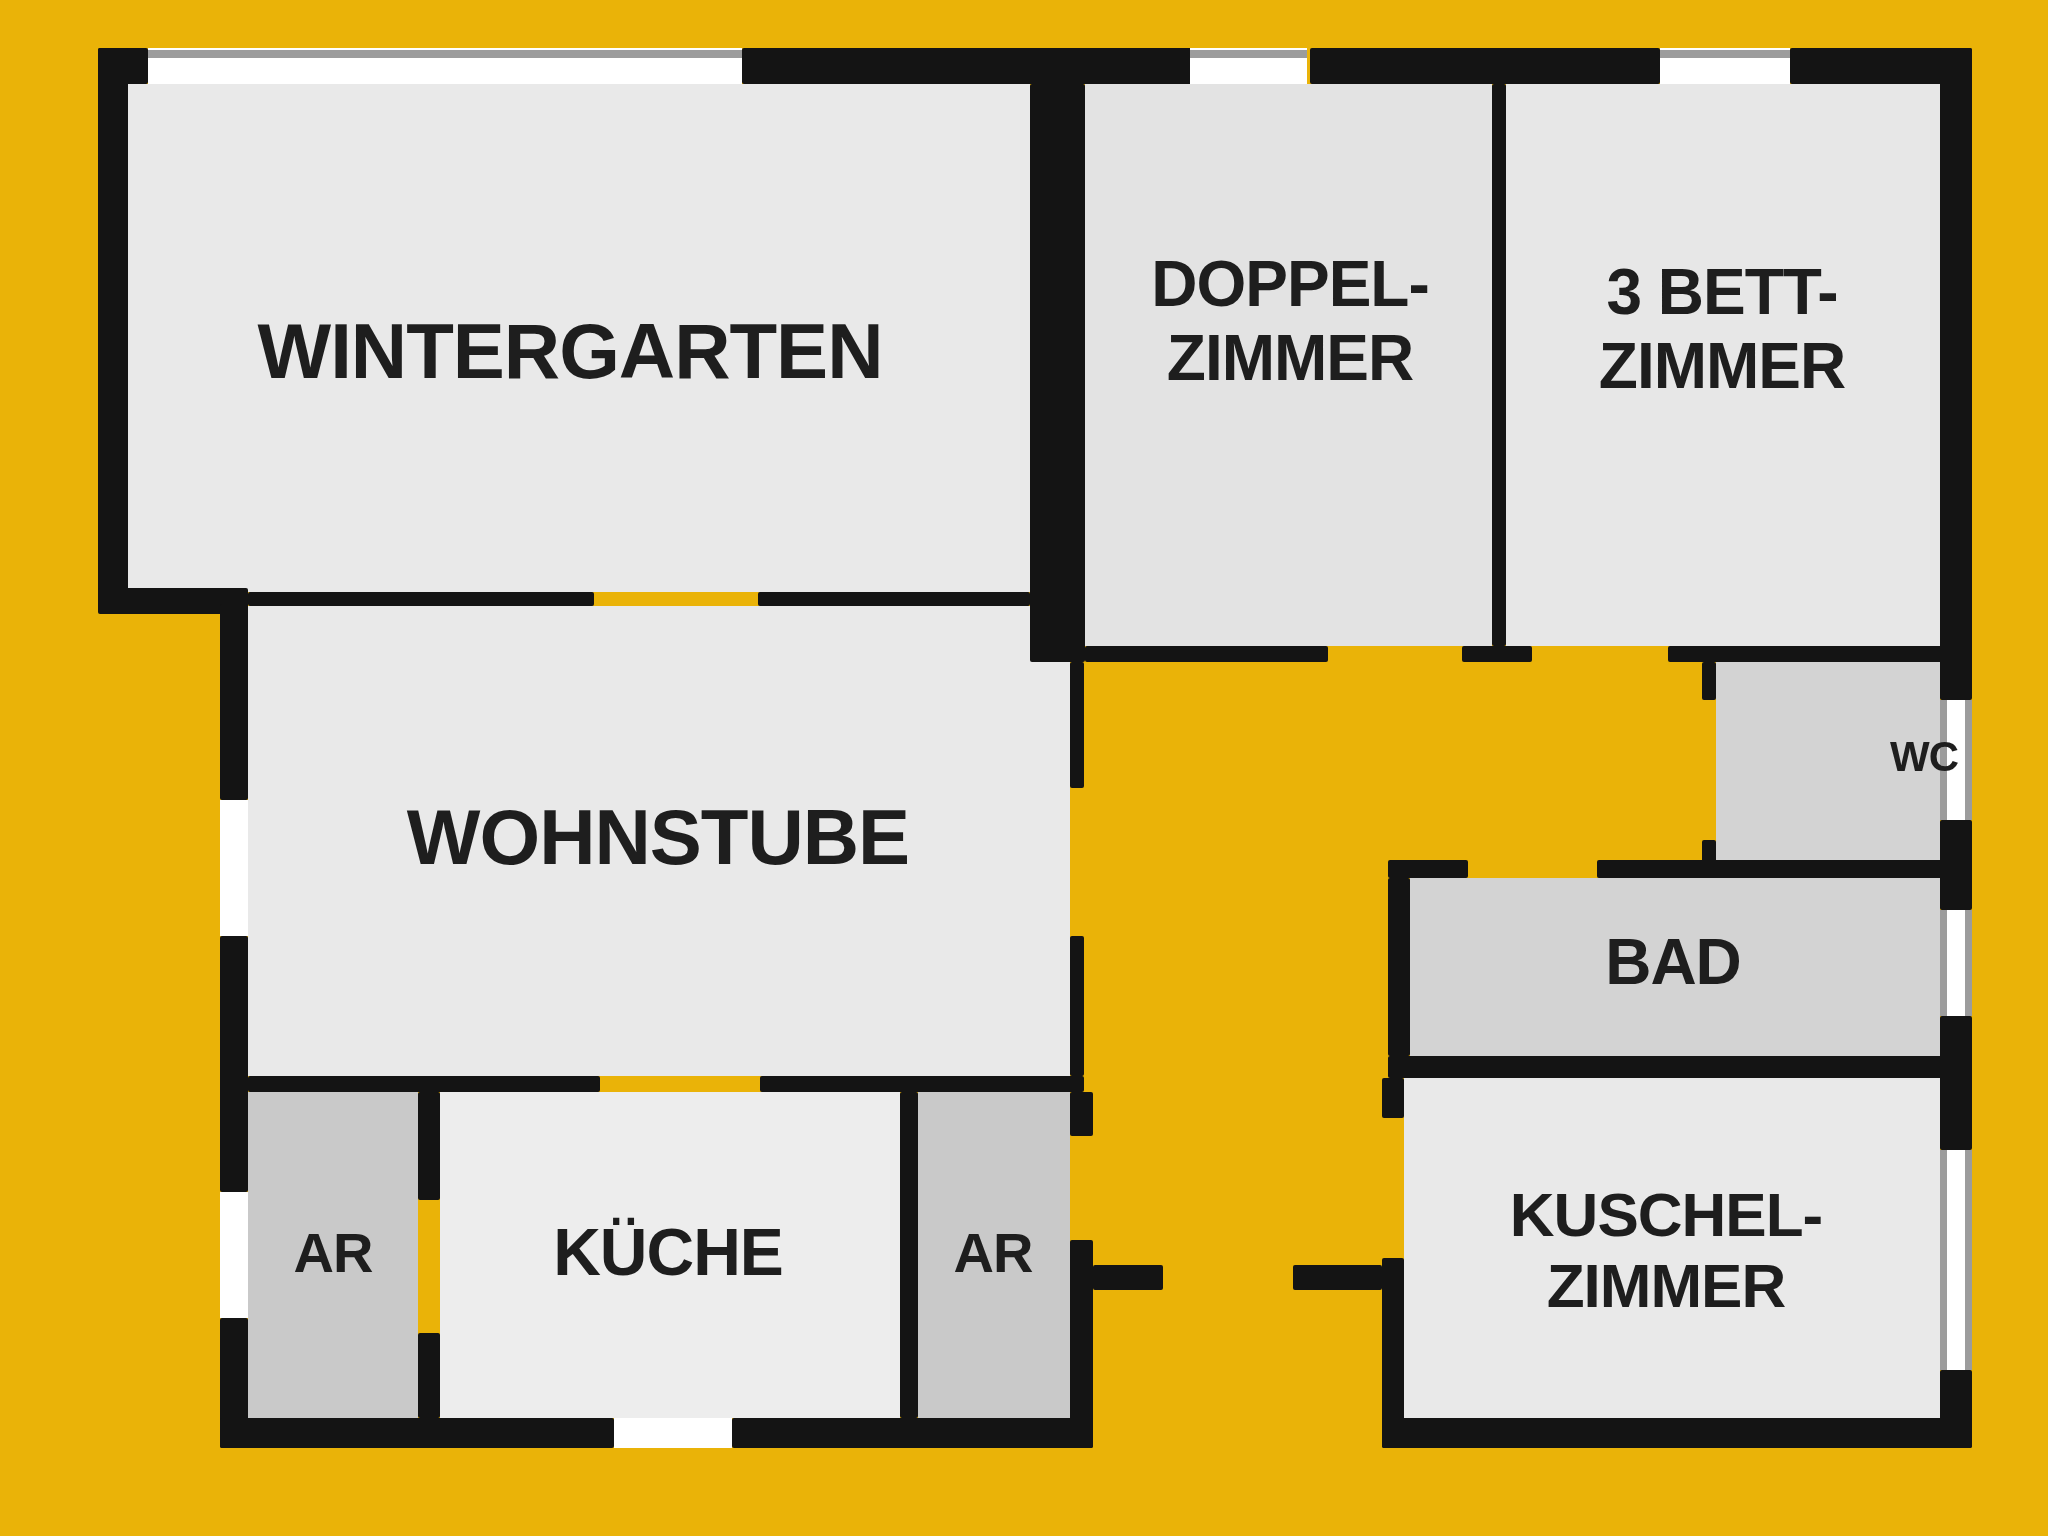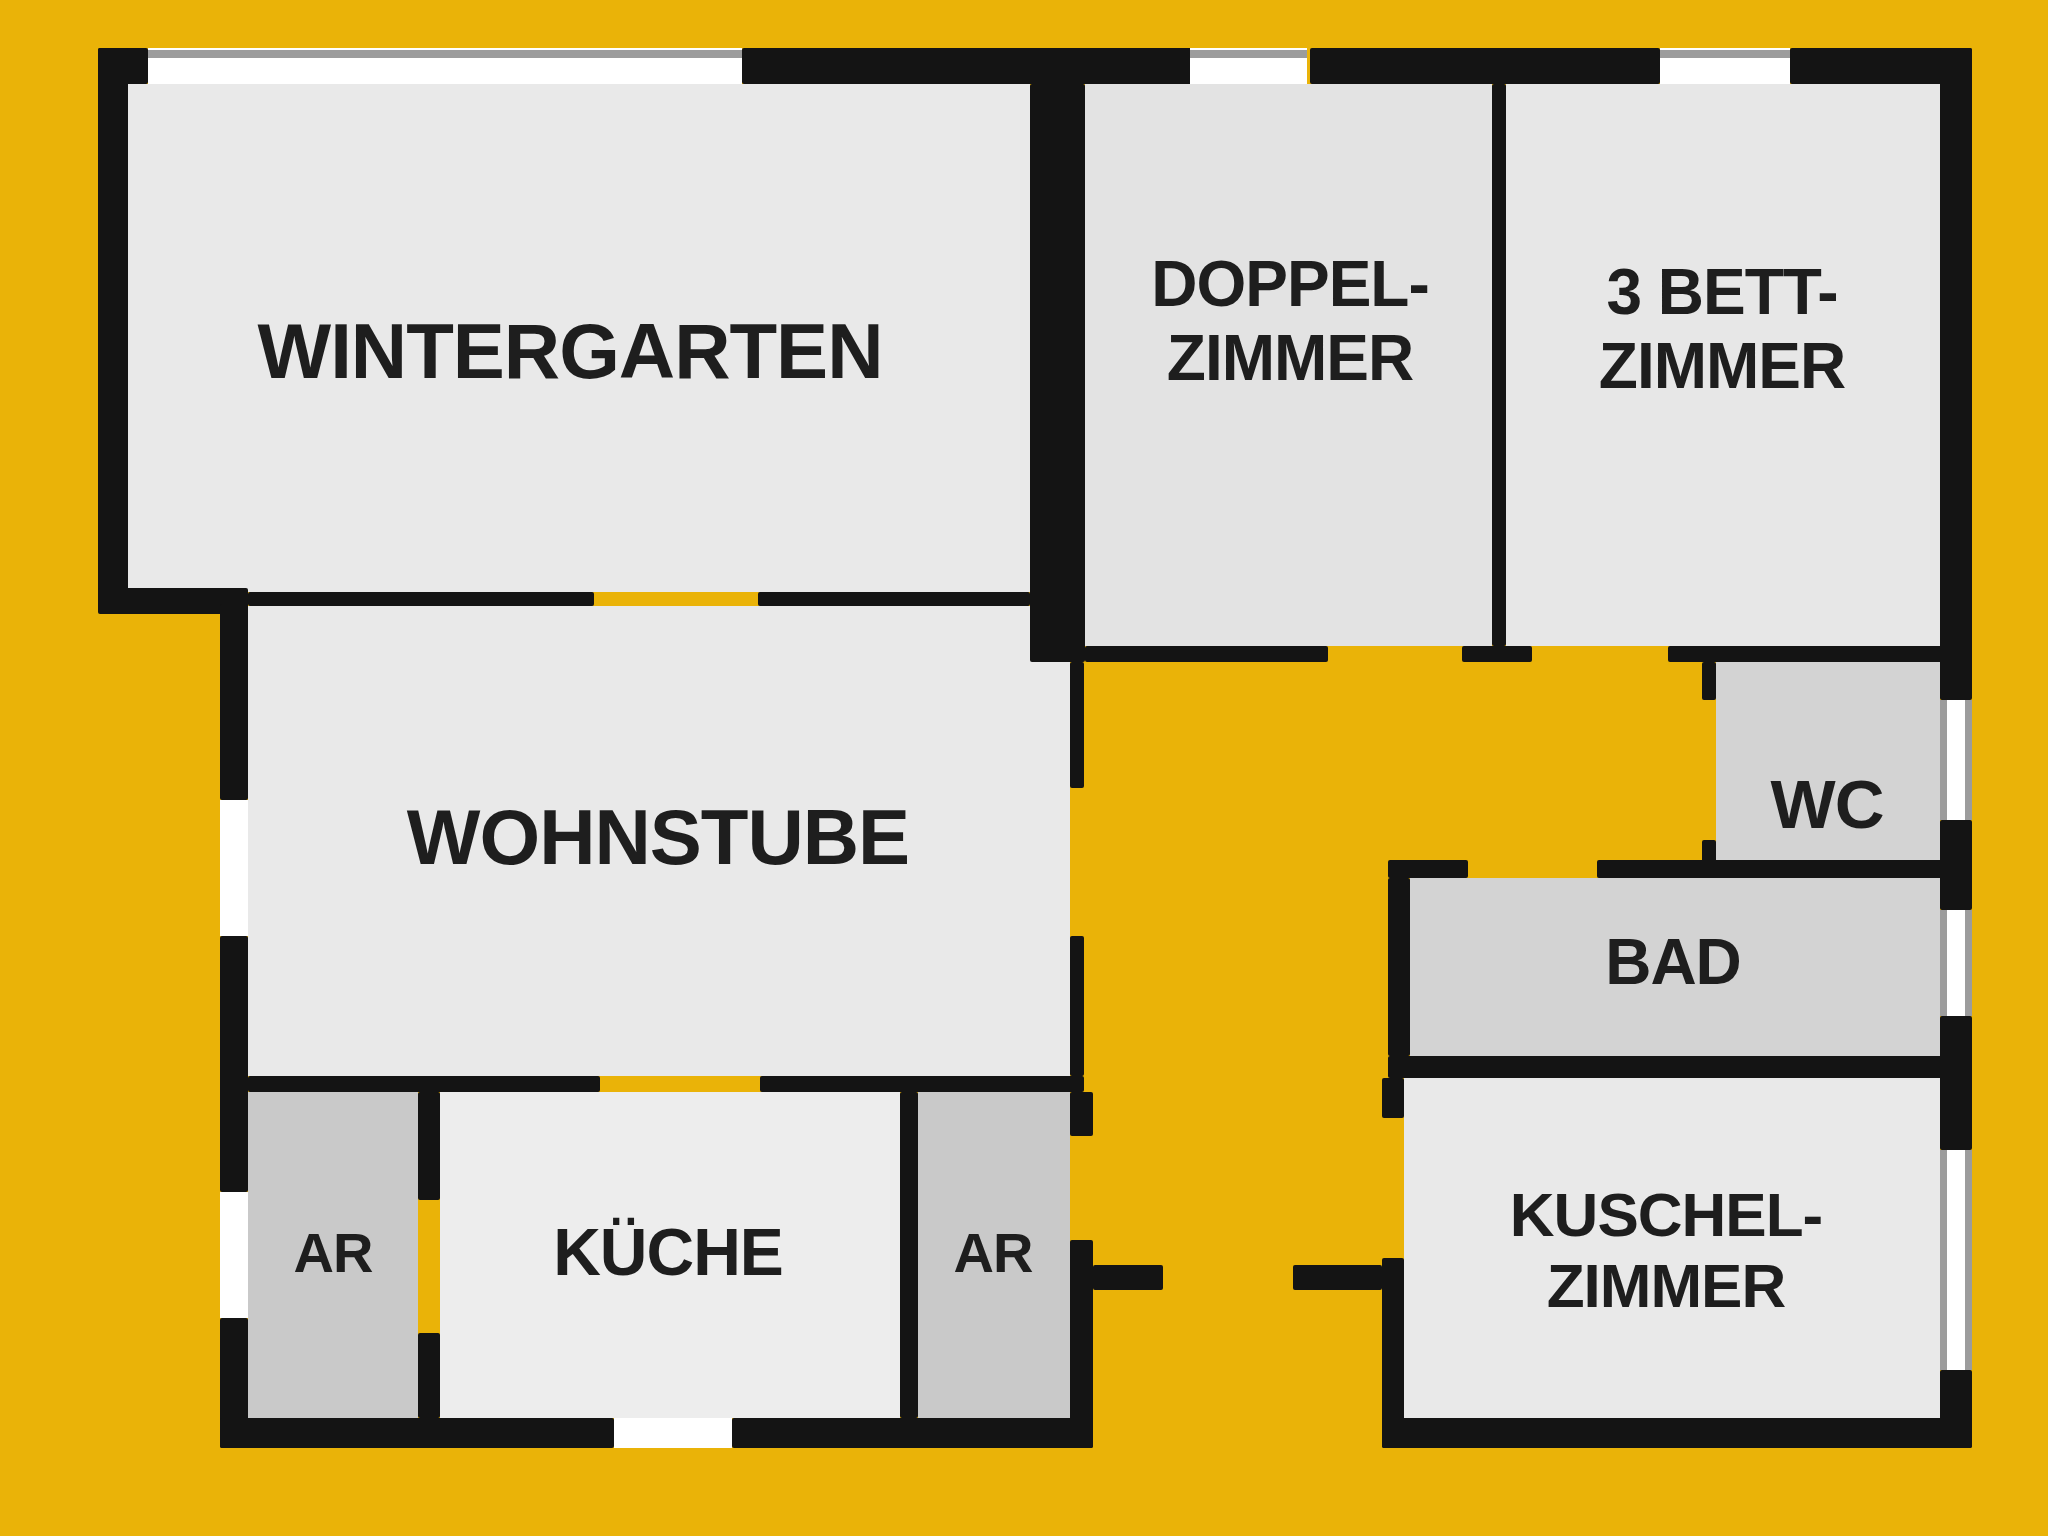--- a/index.html
+++ b/index.html
@@ -110,18 +110,18 @@
   <div class="layer" id="labels-layer">
       <div class="label" style="left: 570px; top: 352px; font-size: 78px; color: rgb(30, 30, 30);">WINTERGARTEN</div>
       <div class="label" style="left: 1290px; top: 322px; font-size: 64px; color: rgb(30, 30, 30);">DOPPEL-
 ZIMMER</div>
       <div class="label" style="left: 1722px; top: 330px; font-size: 64px; color: rgb(30, 30, 30);">3 BETT-
 ZIMMER</div>
       <div class="label" style="left: 668px; top: 1253px; font-size: 66px; color: rgb(30, 30, 30);">KÜCHE</div>
       <div class="label" style="left: 658px; top: 838px; font-size: 78px; color: rgb(30, 30, 30);">WOHNSTUBE</div>
       <div class="label" style="left: 333px; top: 1253px; font-size: 56px; color: rgb(30, 30, 30);">AR</div>
       <div class="label" style="left: 993px; top: 1253px; font-size: 56px; color: rgb(30, 30, 30);">AR</div>
-      <div class="label" style="left: 1827px; top: 757px; font-size: 69px; color: rgb(30, 30, 30); margin-top: 48px;">WC</div>
+      <div class="label" style="left: 1924px; top: 757px; font-size: 42px; color: rgb(30, 30, 30);">WC</div>
       <div class="label" style="left: 1673px; top: 963px; font-size: 64px; color: rgb(30, 30, 30);">BAD</div>
       <div class="label" style="left: 1666px; top: 1250px; font-size: 62px; color: rgb(30, 30, 30);">KUSCHEL-
 ZIMMER</div>
     </div>
 </div>
 
 </body></html>

